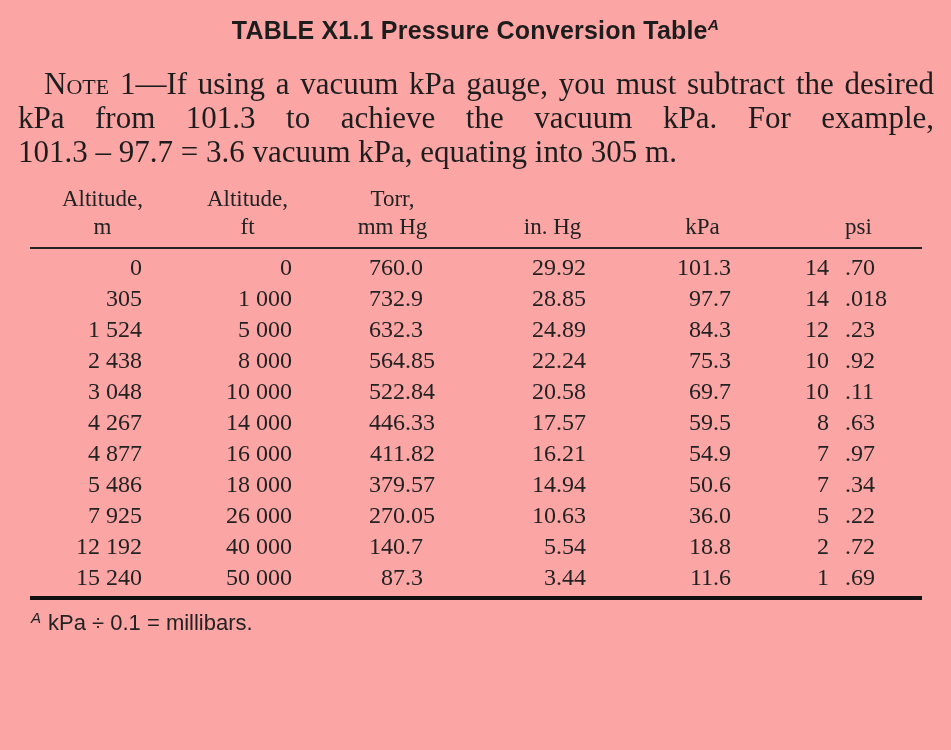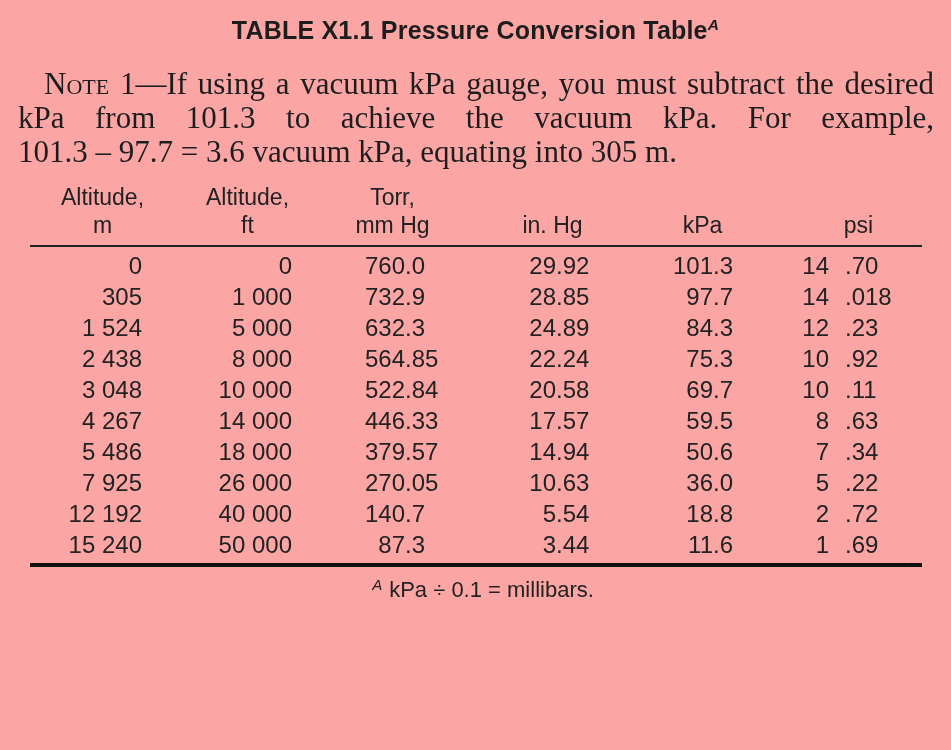--- a/index.html
+++ b/index.html
@@ -11,21 +11,21 @@
 
   .note{margin:22px 0 0 18px;width:916px;font-family:"Liberation Serif",serif;
         font-size:31px;line-height:34px;}
   .note-line{white-space:normal;}
   .just{text-align:justify;text-align-last:justify;}
   .indent{text-indent:26px;}
   .smallcaps{font-variant:small-caps;}
 
   table.conv{border-collapse:collapse;table-layout:fixed;width:892px;margin:8px 0 0 30px;
              font-family:"Liberation Sans",sans-serif;font-size:24px;color:#222;}
-  table.conv{border-top:1px solid #fca5a5;border-bottom:4px solid #111;}
+  table.conv{border-top:3px solid #fca5a5;border-bottom:4px solid #111;font-family:Liberation Serif, serif;}
   thead th{border-bottom:2px solid #222;font-weight:normal;vertical-align:bottom;
            padding:5px 0 6px 0;font-size:23px;text-align:center;}
   thead th .h1,thead th .h2{line-height:28px;min-height:28px;}
   thead th:nth-child(1){padding-left:30px;}
   thead th:nth-child(2){padding-left:55px;}
   thead th:nth-child(3){padding-left:45px;}
   thead th:nth-child(4){padding-left:70px;}
   thead th:nth-child(5){padding-left:80px;}
   thead th:nth-child(6){padding-left:60px;}
 
@@ -36,21 +36,21 @@
   tbody td:nth-child(2){padding-right:3px;}
   tbody td:nth-child(3){padding-right:6px;margin-top:16px;}
   tbody td:nth-child(5){padding-right:2px;}
   tbody td:nth-child(6){padding-right:30px;}
   .fp{display:inline-block;text-align:left;}
   tbody td:nth-child(3) .fp{width:34px;}
   tbody td:nth-child(4) .fp{width:34px;}
   tbody td:nth-child(5) .fp{width:20px;}
   tbody td:nth-child(6) .fp{width:47px;margin-left:16px;}
 
-  .footnote{margin:9px 16px 0 31px;font-family:"Liberation Sans",sans-serif;font-size:22px;color:#222;text-align:center;}
+  .footnote{margin:9px 16px 0 31px;font-family:"Liberation Sans",sans-serif;font-size:22px;color:#222;}
   .footnote .txt{margin-left:7px;}
   .footnote .sup-it{font-size:15px;vertical-align:7px;}
 </style>
 </head>
 <body>
 
 <div class="page">
 
   <div class="title"><span>TABLE X1.1 Pressure Conversion Table</span><sup class="sup-it">A</sup></div>
 
@@ -140,20 +140,28 @@
         </tr>
         <tr>
           <td>4 267</td>
           <td>14 000</td>
           <td><span class="ip">446</span><span class="fp">.33</span></td>
           <td><span class="ip">17</span><span class="fp">.57</span></td>
           <td><span class="ip">59</span><span class="fp">.5</span></td>
           <td><span class="ip">8</span><span class="fp">.63</span></td>
         </tr>
         <tr>
+          <td>4 877</td>
+          <td>16 000</td>
+          <td><span class="ip">411</span><span class="fp">.82</span></td>
+          <td><span class="ip">16</span><span class="fp">.21</span></td>
+          <td><span class="ip">54</span><span class="fp">.9</span></td>
+          <td><span class="ip">7</span><span class="fp">.97</span></td>
+        </tr>
+        <tr>
           <td>5 486</td>
           <td>18 000</td>
           <td><span class="ip">379</span><span class="fp">.57</span></td>
           <td><span class="ip">14</span><span class="fp">.94</span></td>
           <td><span class="ip">50</span><span class="fp">.6</span></td>
           <td><span class="ip">7</span><span class="fp">.34</span></td>
         </tr>
         <tr>
           <td>7 925</td>
           <td>26 000</td>

